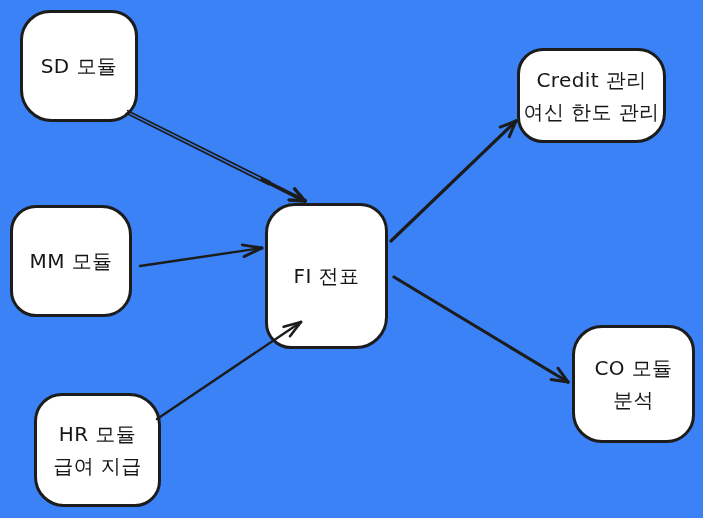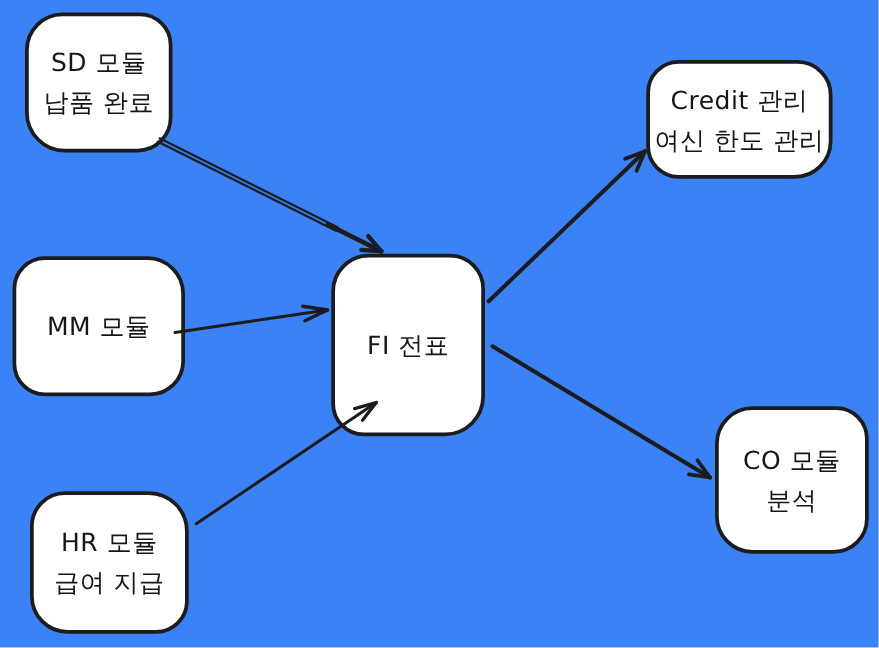--- a/index.html
+++ b/index.html
@@ -10,35 +10,34 @@
   }
   .node {
     position:absolute; box-sizing:border-box; background:#ffffff;
     border:3px solid #1c1c1c;
     display:flex; flex-direction:column; align-items:center; justify-content:center;
     text-align:center; gap:8px; z-index:1;
   }
   .node .line { font-size:20px; font-weight:500; letter-spacing:0.4px; white-space:nowrap; line-height:1.2; }
   
   #node-sd     { left:20px;  top:10px;  width:118px; height:112px; border-radius:30px 26px 28px 32px; }
-  #node-mm     { left:10px;  top:205px; width:138px; height:112px; border-radius:26px 30px 28px 26px; }
-  #node-hr     { left:24px;  top:393px; width:127px; height:114px; border-radius:28px 32px 26px 30px; }
+  #node-mm     { left:10px;  top:205px; width:122px; height:112px; border-radius:26px 30px 28px 26px; }
+  #node-hr     { left:34px;  top:393px; width:127px; height:114px; border-radius:28px 32px 26px 30px; }
   #node-fi     { left:265px; top:203px; width:123px; height:146px; border-radius:30px 28px 32px 26px; }
   #node-credit { left:517px; top:48px;  width:149px; height:95px;  border-radius:26px 28px 30px 26px; }
   #node-co     { left:572px; top:325px; width:123px; height:118px; border-radius:30px 26px 28px 30px; }
   svg.edges { position:absolute; left:0; top:0; width:703px; height:518px; z-index:2; pointer-events:none; }
 </style>
 </head>
 <body>
 
 <div class="canvas">
 
   <div class="node" id="node-sd">
     <div class="line">SD 모듈</div>
-    <div class="line">납품 완료</div>
   </div>
 
   <div class="node" id="node-mm">
     <div class="line">MM 모듈</div>
   </div>
 
   <div class="node" id="node-hr">
     <div class="line">HR 모듈</div>
     <div class="line">급여 지급</div>
   </div>

